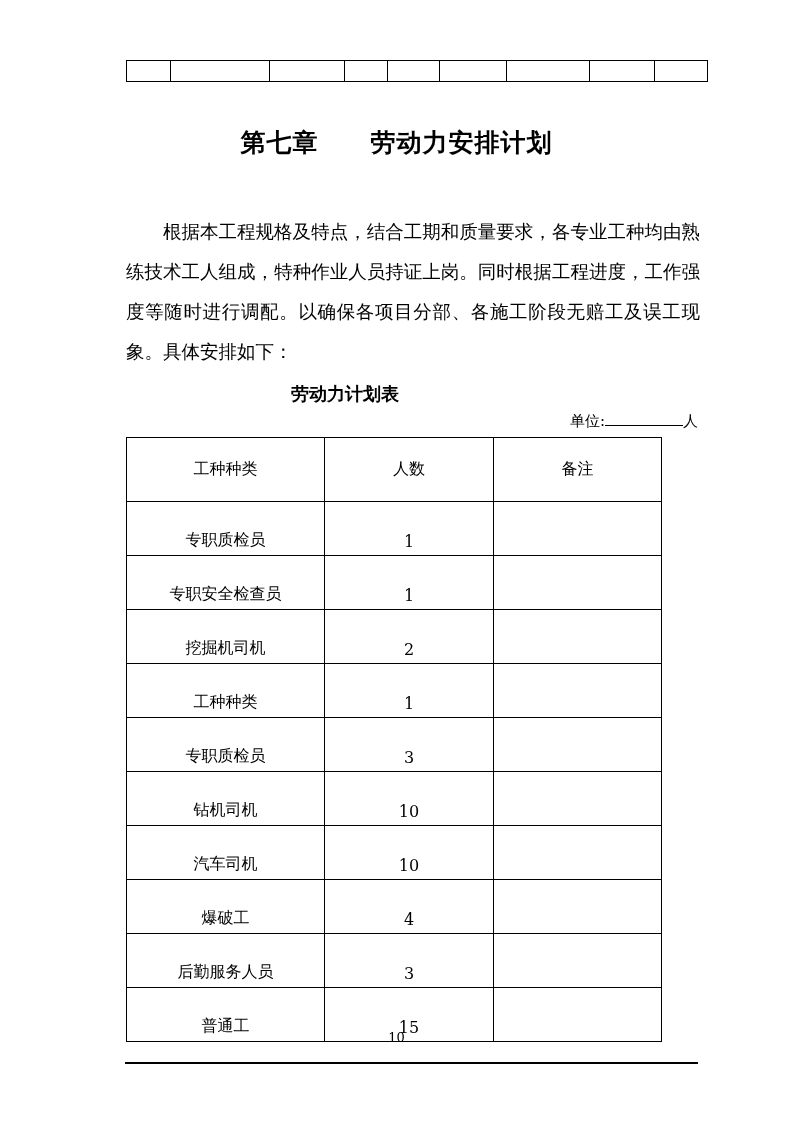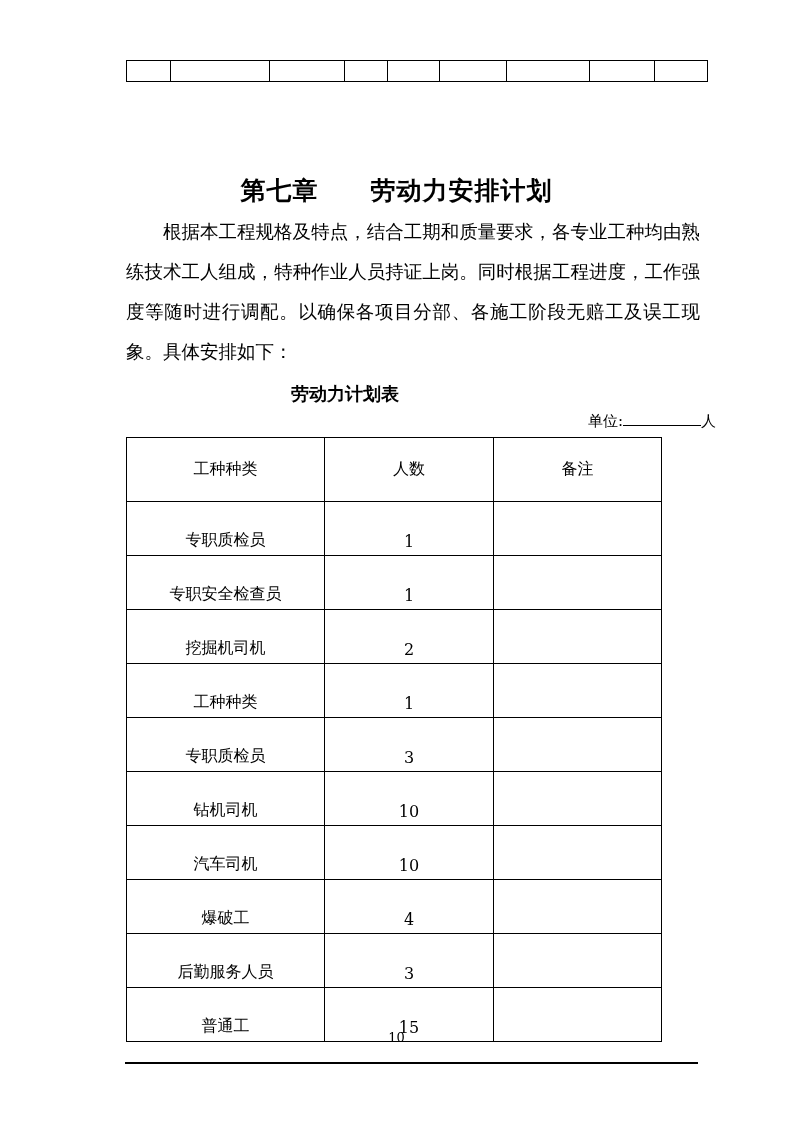--- a/index.html
+++ b/index.html
@@ -36,21 +36,20 @@
     position: absolute;
     left: 0;
     top: 126px;
     width: 793px;
     text-align: center;
     font-family: "DejaVu Sans", "Liberation Sans", sans-serif;
     font-weight: bold;
     font-size: 25px;
     letter-spacing: 1px;
     white-space: pre;
-    margin-top: 48px;
   }
 
   
   .body-para {
     position: absolute;
     left: 126px;
     top: 212px;
     width: 574px;
     font-size: 18.5px;
     line-height: 40px;
@@ -67,21 +66,21 @@
     width: 658px;
     text-align: center;
     font-family: "DejaVu Sans", "Liberation Sans", sans-serif;
     font-weight: bold;
     font-size: 18px;
   }
 
   
   .unit-line {
     position: absolute;
-    left: 144px;
+    left: 126px;
     top: 410px;
     width: 572px;
     text-align: right;
     font-size: 15px;
     white-space: nowrap;
   }
   .unit-blank {
     display: inline-block;
     width: 78px;
     border-bottom: 1px solid #000000;

